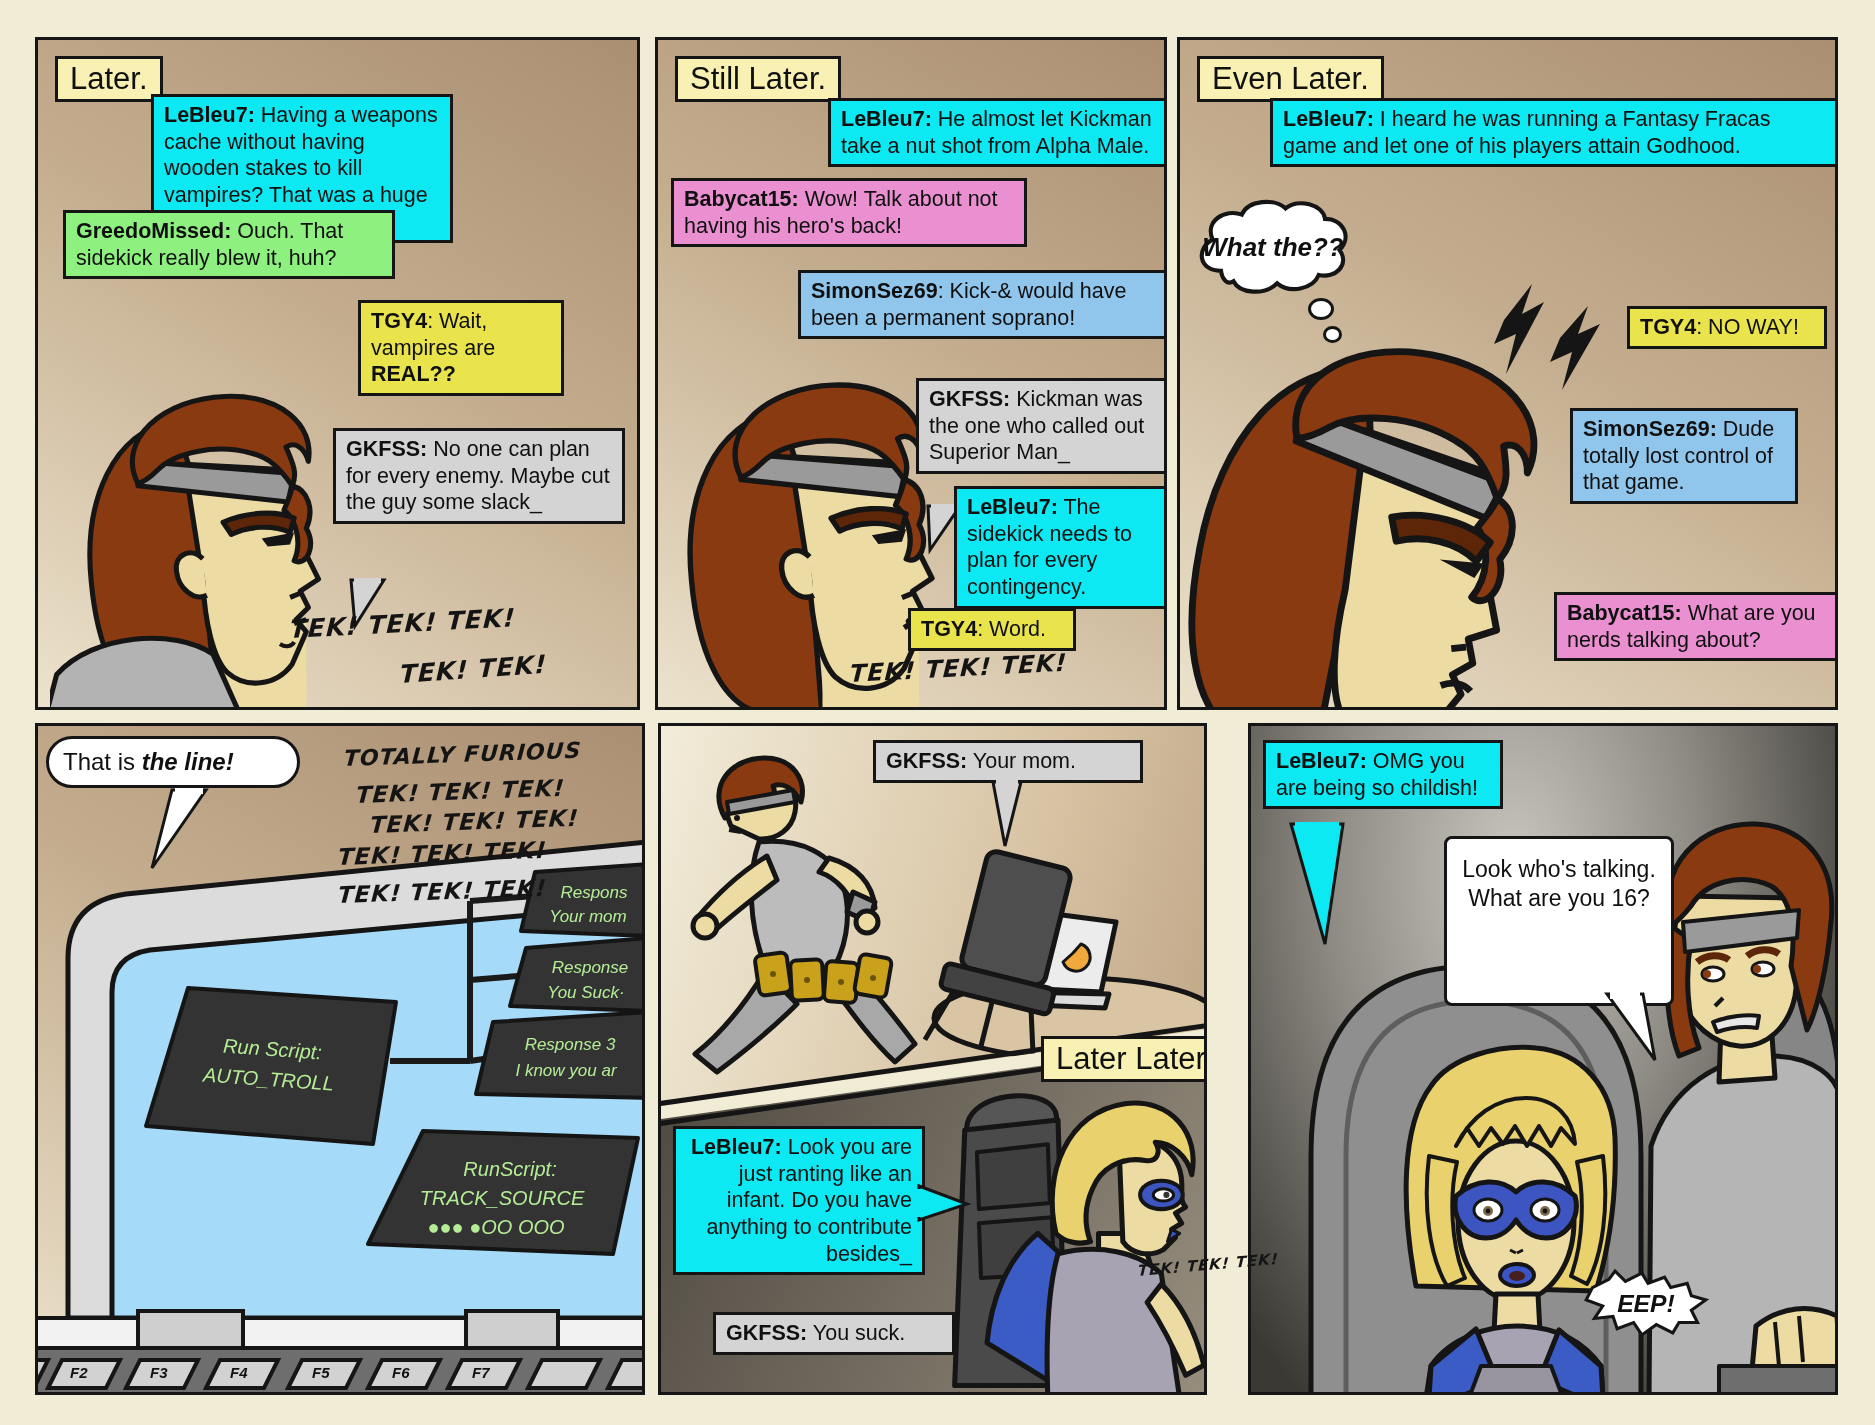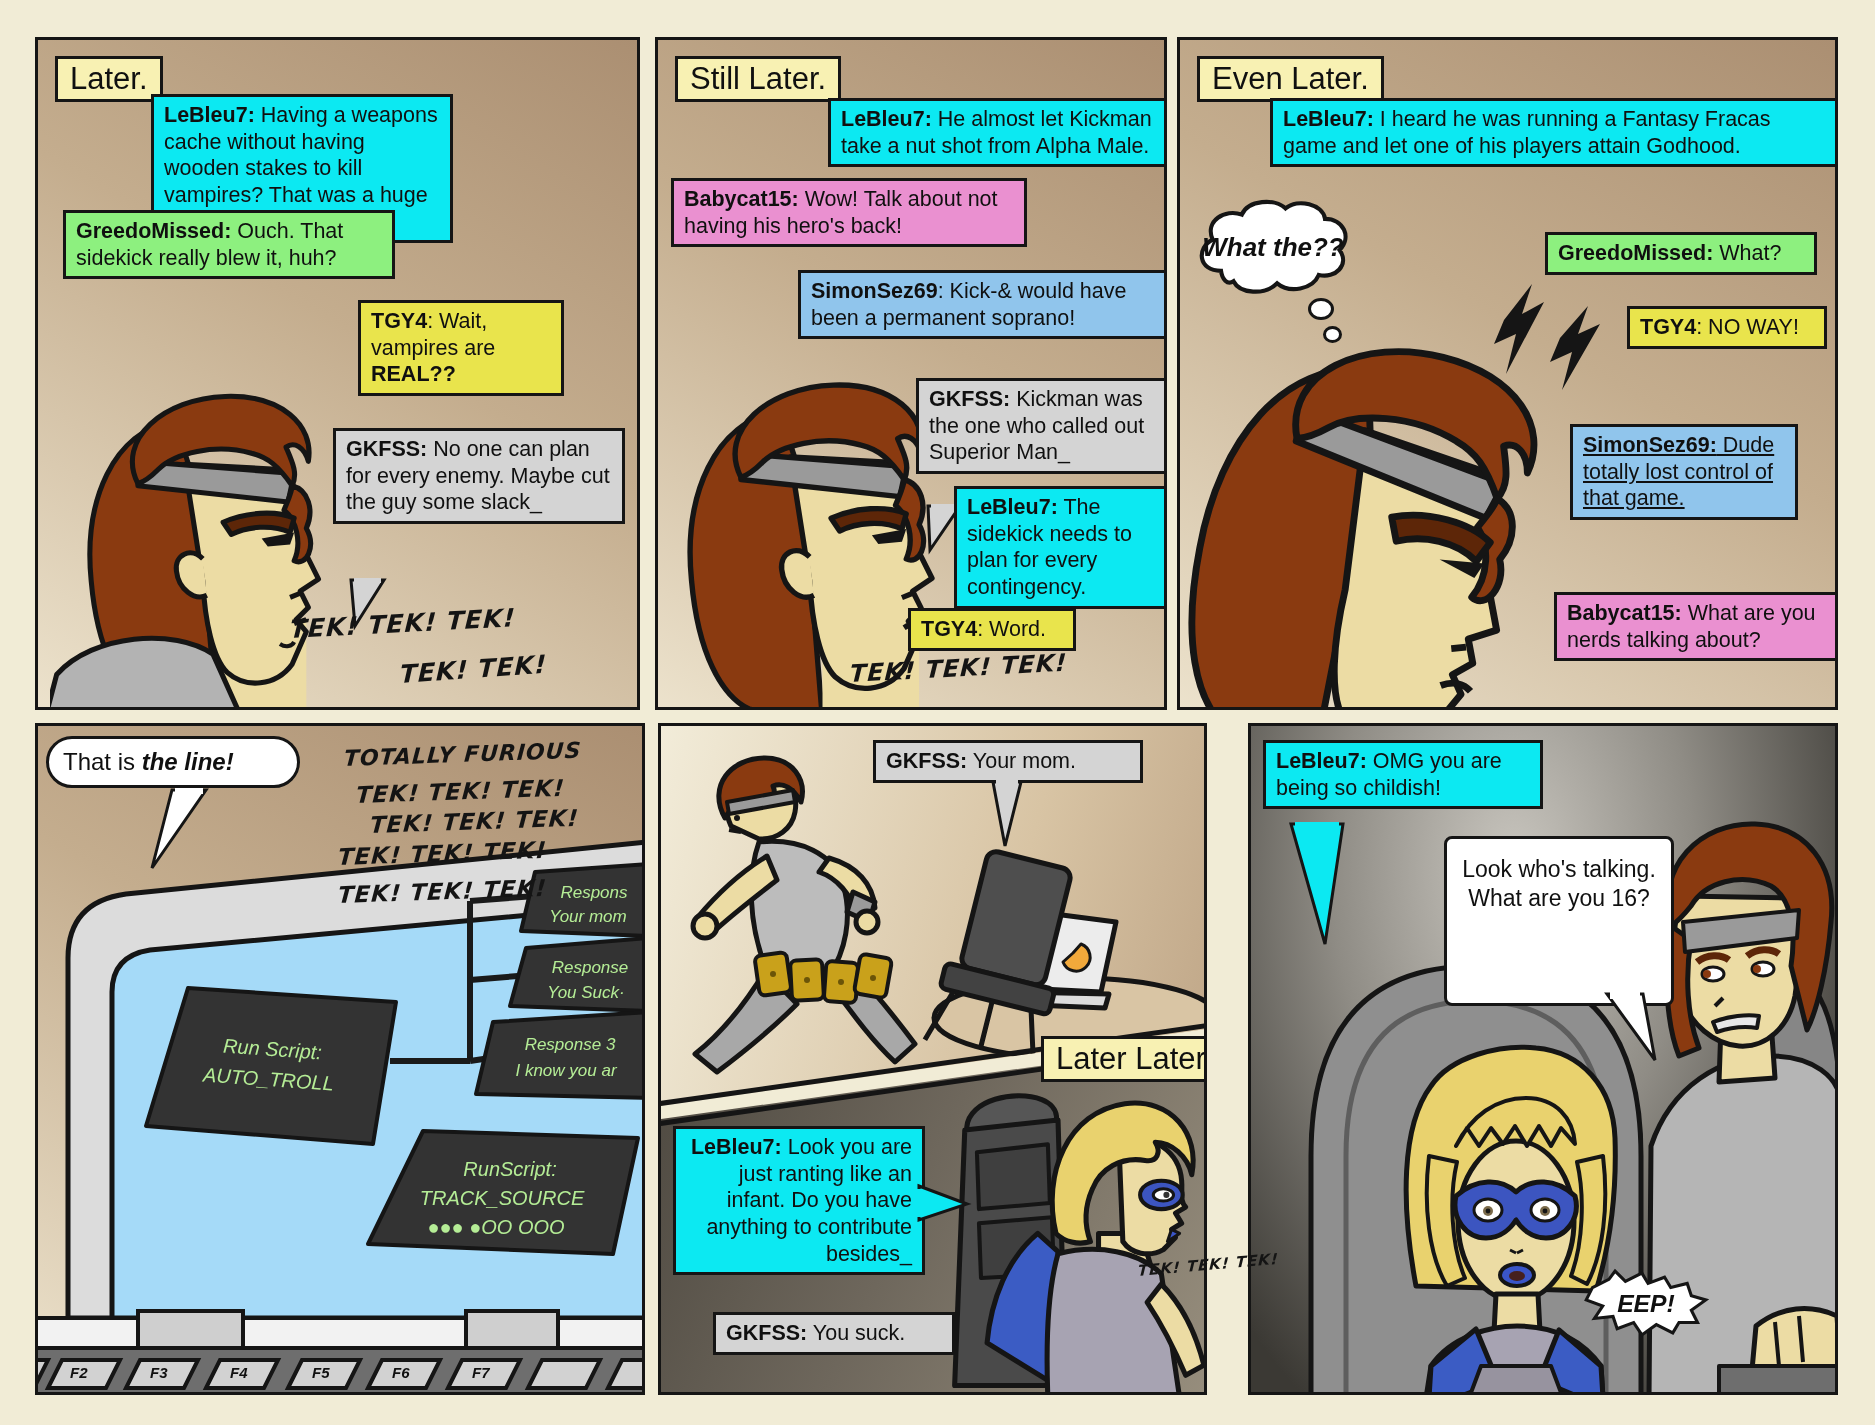--- a/index.html
+++ b/index.html
@@ -145,27 +145,24 @@
       <text x="80" y="56" text-anchor="middle" font-size="25" font-weight="bold" font-style="italic" fill="#101010">What the??</text>
     </svg>
     <div class="think" style="left:128px;top:258px;width:20px;height:16px;"></div>
     <div class="think" style="left:143px;top:286px;width:13px;height:11px;"></div>
 
     <svg class="tailsvg" style="left:296px;top:238px;" width="140" height="140">
       <path d="M28,42 L56,6 L46,36 L68,24 L30,96 L40,56 L18,66 Z" fill="#151515"></path>
       <path d="M84,60 L112,28 L102,56 L124,46 L86,112 L96,74 L74,84 Z" fill="#151515"></path>
     </svg>
 
-    <div class="cb c-green" style="left:365px;top:192px;width:272px;">
-      <span class="author">GreedoMissed:</span><span> What?</span>
-    </div>
     <div class="cb c-yellow" style="left:447px;top:266px;width:200px;">
       <span class="author">TGY4</span><span>: NO WAY!</span>
     </div>
-    <div class="cb c-blue" style="left:390px;top:384px;width:228px;text-decoration:underline;">
+    <div class="cb c-blue" style="left:390px;top:368px;width:228px;">
       <span class="author">SimonSez69:</span><span> Dude totally lost control of that game.</span>
     </div>
     <div class="cb c-pink" style="left:374px;top:552px;width:328px;">
       <span class="author">Babycat15:</span><span> What are you nerds talking about?</span>
     </div>
   </div>
 
   <div class="panel p-tan" style="left:35px;top:723px;width:610px;height:672px;">
     <svg class="scene" style="left:0;top:0;" width="610" height="672" viewBox="0 0 610 672">
       <g stroke="#151515" stroke-width="5" stroke-linejoin="round">
@@ -371,21 +368,21 @@
         <ellipse cx="266" cy="549" rx="17" ry="11" fill="#3a55c8" stroke-width="4"></ellipse>
         <ellipse cx="266" cy="550" rx="8" ry="5" fill="#46201e" stroke="none"></ellipse>
         <path d="M245,568 L287,568 L289,606 L243,606 Z" fill="#ecdca4"></path>
         <path d="M175,672 L180,640 C200,610 240,600 266,600 C300,600 330,612 350,640 L352,672 Z" fill="#a7a3b2"></path>
         <path d="M180,640 L225,603 L247,656 L205,672 L178,672 Z" fill="#3b5cc4"></path>
         <path d="M350,640 L308,604 L288,654 L330,672 L352,672 Z" fill="#3b5cc4"></path>
         <path d="M230,640 L300,640 L312,672 L218,672 Z" fill="#97939f" stroke-width="4"></path>
       </g>
     </svg>
 
-    <div class="cb c-cyan" style="left:12px;top:14px;width:280px;">
+    <div class="cb c-cyan" style="left:12px;top:14px;width:240px;">
       <span class="author">LeBleu7:</span><span> OMG you are being so childish!</span>
     </div>
     <svg class="tailsvg" style="left:38px;top:98px;" width="64" height="124">
       <polygon points="2,0 54,0 36,120" fill="#0ce9f2" stroke="#151515" stroke-width="3"></polygon>
       <rect x="6" y="-2" width="44" height="6" fill="#0ce9f2"></rect>
     </svg>
 
     <div class="cb c-white" style="left:193px;top:110px;width:230px;height:170px;border-radius:8px;font-size:23px;text-align:center;padding-top:16px;">
       <span>Look who's talking. What are you 16?</span>
     </div>

